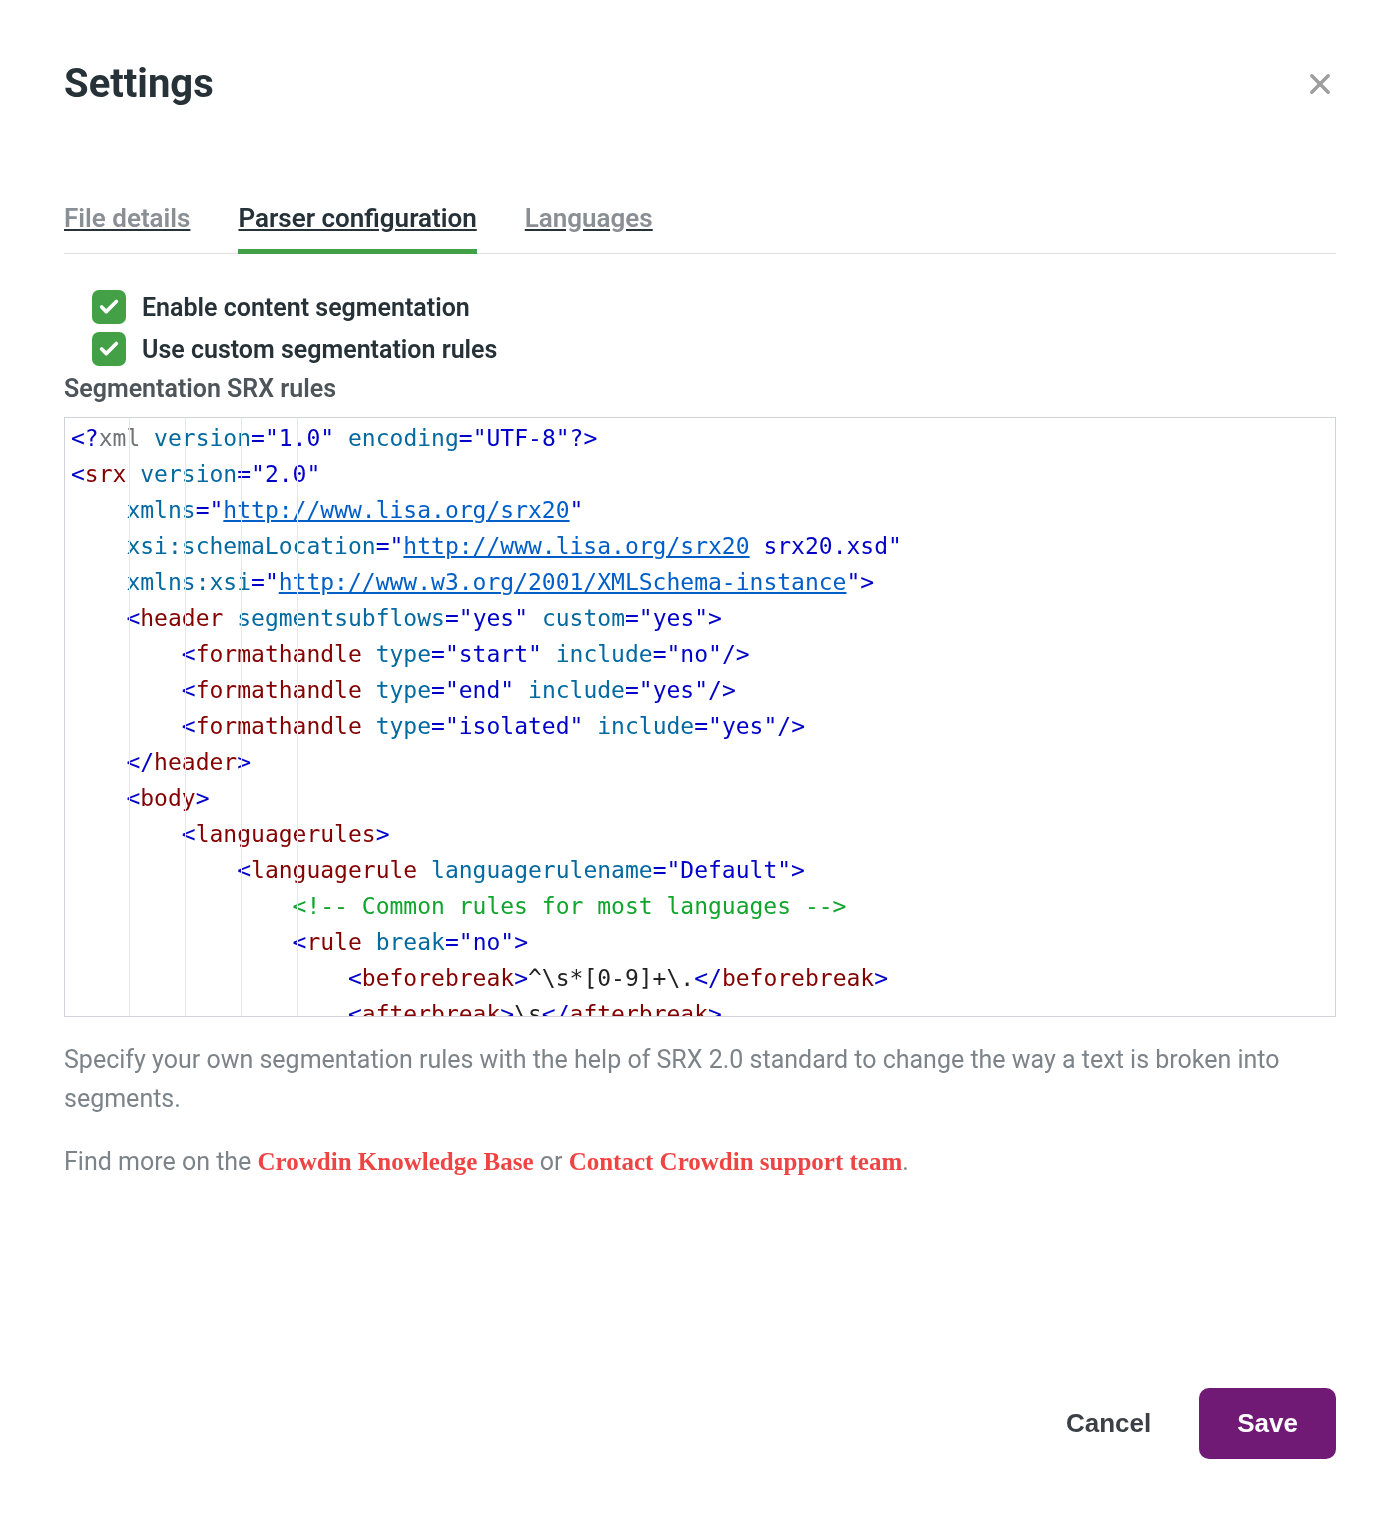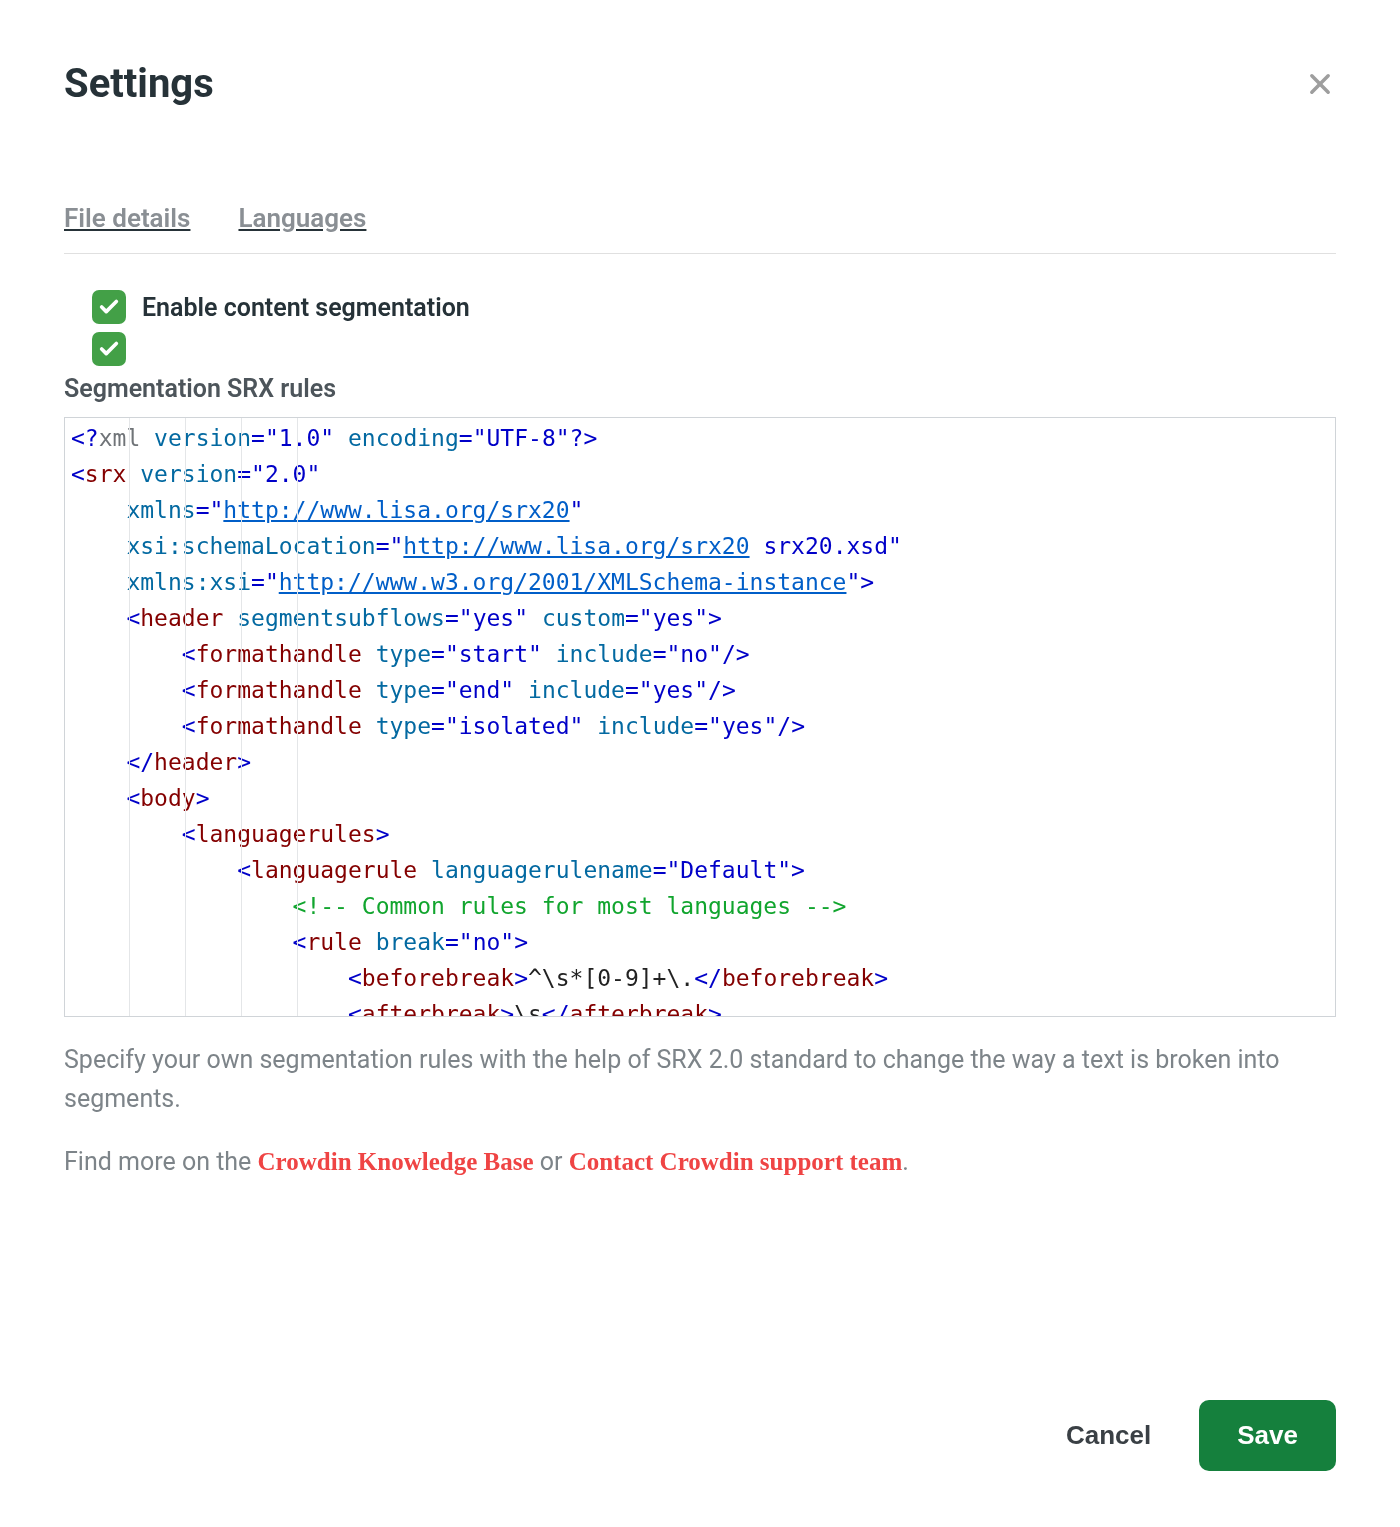--- a/index.html
+++ b/index.html
@@ -125,40 +125,40 @@
   .help-text a {
     color: #ef4444;
     font-weight: 600;
     text-decoration: none;
     font-family: Liberation Serif, serif;
   }
   .footer {
     position: absolute;
     left: 64px;
     right: 64px;
-    bottom: 56px;
+    bottom: 68px;
     display: flex;
     justify-content: flex-end;
     align-items: center;
     gap: 40px;
   }
   .btn-cancel {
     font-size: 26px;
     font-weight: 600;
     color: #3a4045;
     background: none;
     border: none;
     cursor: pointer;
     padding: 12px 8px;
   }
   .btn-save {
     font-size: 26px;
     font-weight: 600;
     color: #fff;
-    background: #15803d;
+    background: #701a75;
     border: none;
     border-radius: 10px;
     cursor: pointer;
     padding: 20px 38px;
   }
 </style>
 </head>
 <body>
 
 <div class="modal-header">
@@ -166,37 +166,39 @@
   <div class="close-btn">
     <svg viewBox="0 0 24 24" width="28" height="28" fill="none" stroke="currentColor" stroke-width="3" stroke-linecap="round">
         <line x1="5" y1="5" x2="19" y2="19"></line>
         <line x1="19" y1="5" x2="5" y2="19"></line>
       </svg>
   </div>
 </div>
 
 <div class="tabs">
   <div class="tab">File details</div>
+  <div class="tab active">Parser configuration</div>
   <div class="tab">Languages</div>
 </div>
 
 <div class="check-row">
   <div class="checkbox">
     <svg viewBox="0 0 24 24" fill="none" stroke="#fff" stroke-width="4" stroke-linecap="round" stroke-linejoin="round">
         <polyline points="4 12 9 17 20 6"></polyline>
       </svg>
   </div>
   <span class="check-label">Enable content segmentation</span>
 </div>
 <div class="check-row">
   <div class="checkbox">
     <svg viewBox="0 0 24 24" fill="none" stroke="#fff" stroke-width="4" stroke-linecap="round" stroke-linejoin="round">
         <polyline points="4 12 9 17 20 6"></polyline>
       </svg>
   </div>
+  <span class="check-label">Use custom segmentation rules</span>
 </div>
 
 <div class="section-label">Segmentation SRX rules</div>
 
 <div class="code-box"><span class="guide" style="left:64px"></span><span class="guide" style="left:120px"></span><span class="guide" style="left:176px"></span><span class="guide" style="left:232px"></span><span class="t-decl">&lt;?</span><span class="t-pi">xml</span> <span class="t-attr">version</span><span class="t-punct">=</span><span class="t-str">"1.0"</span> <span class="t-attr">encoding</span><span class="t-punct">=</span><span class="t-str">"UTF-8"</span><span class="t-decl">?&gt;</span>
 <span class="t-punct">&lt;</span><span class="t-tag">srx</span> <span class="t-attr">version</span><span class="t-punct">=</span><span class="t-str">"2.0"</span>
     <span class="t-attr">xmlns</span><span class="t-punct">=</span><span class="t-str">"</span><span class="t-url">http://www.lisa.org/srx20</span><span class="t-str">"</span>
     <span class="t-attr">xsi:schemaLocation</span><span class="t-punct">=</span><span class="t-str">"</span><span class="t-url">http://www.lisa.org/srx20</span><span class="t-str"> srx20.xsd"</span>
     <span class="t-attr">xmlns:xsi</span><span class="t-punct">=</span><span class="t-str">"</span><span class="t-url">http://www.w3.org/2001/XMLSchema-instance</span><span class="t-str">"</span><span class="t-punct">&gt;</span>
     <span class="t-punct">&lt;</span><span class="t-tag">header</span> <span class="t-attr">segmentsubflows</span><span class="t-punct">=</span><span class="t-str">"yes"</span> <span class="t-attr">custom</span><span class="t-punct">=</span><span class="t-str">"yes"</span><span class="t-punct">&gt;</span>

